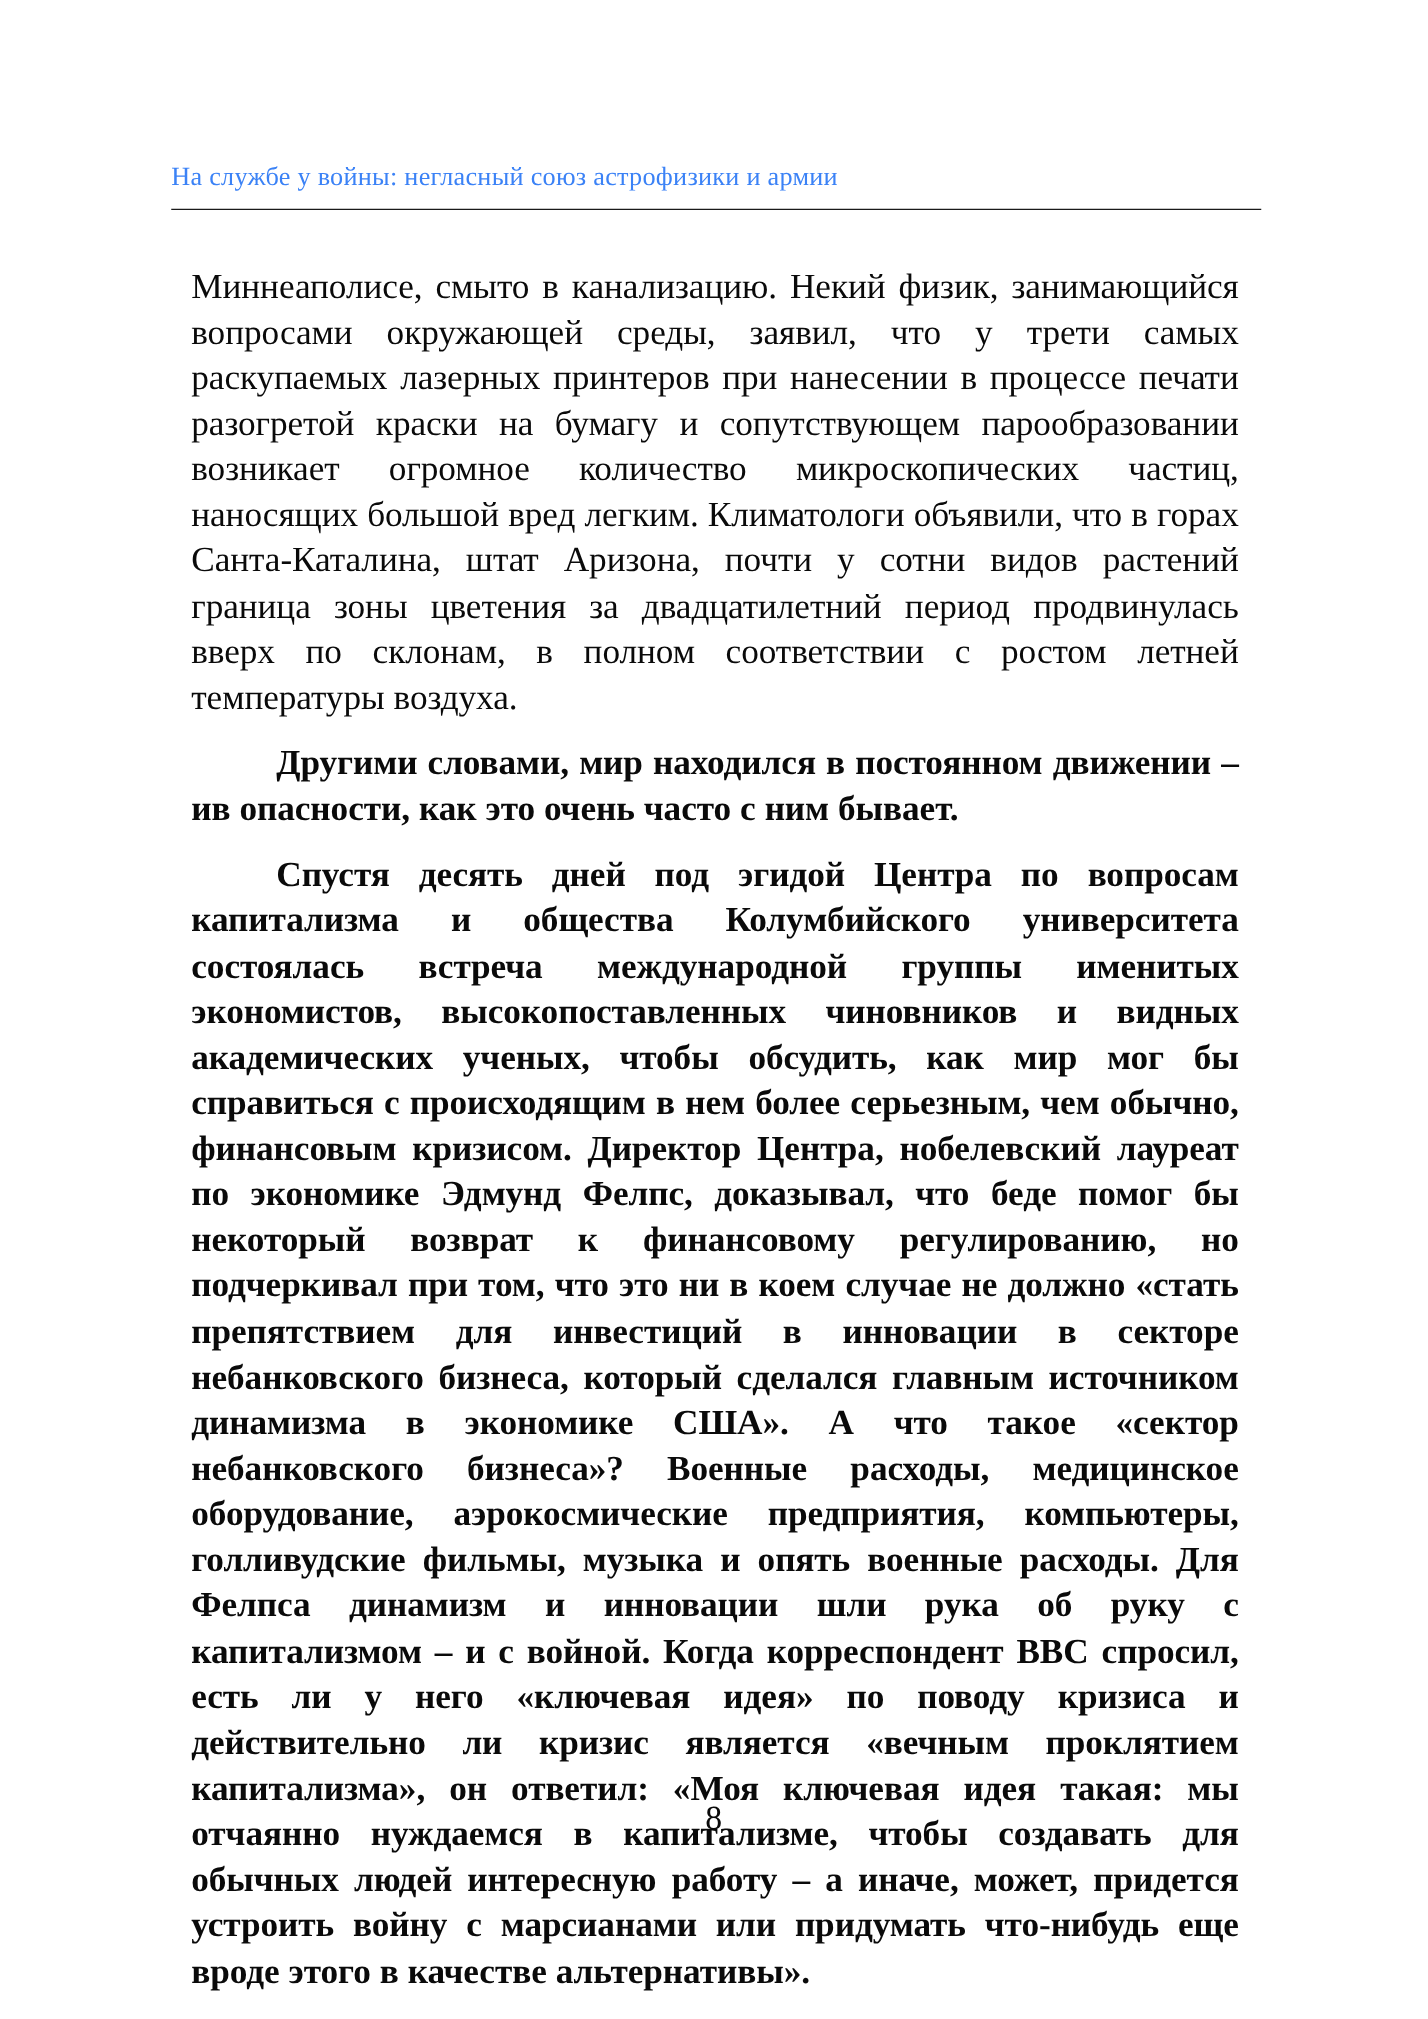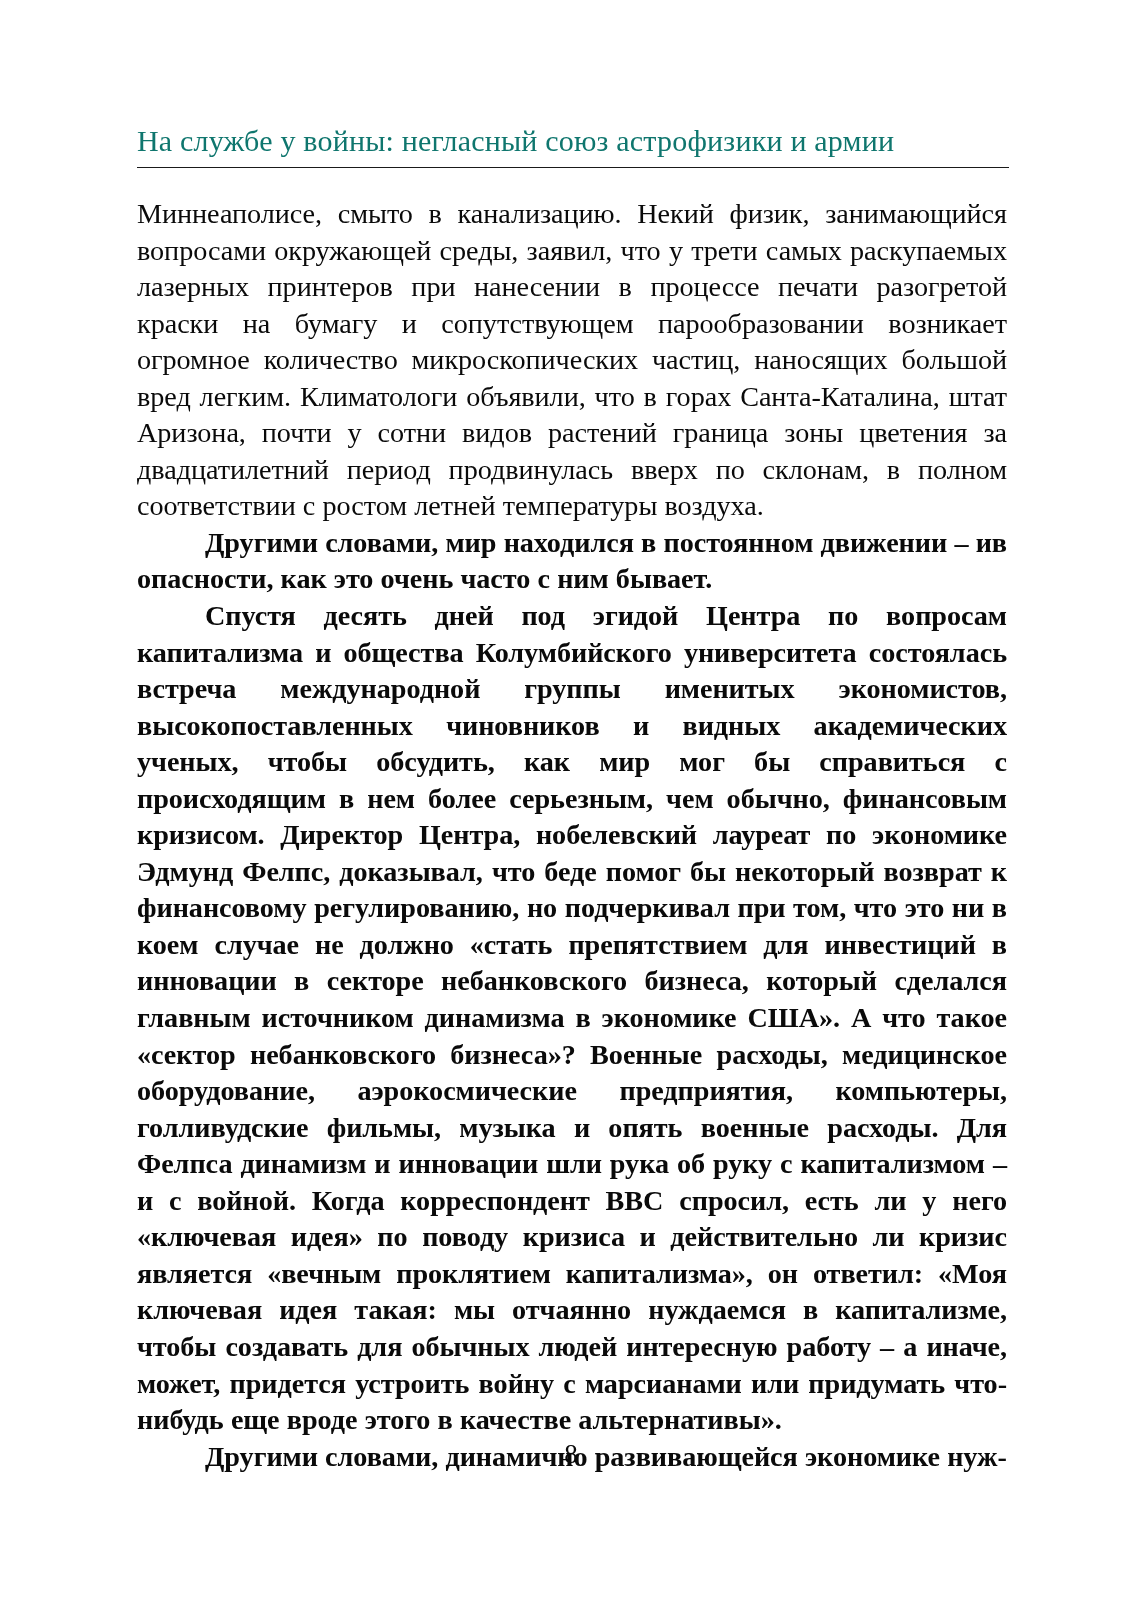--- a/index.html
+++ b/index.html
@@ -26,46 +26,46 @@
 
   
   .running-head {
     position: absolute;
     left: 137px;
     top: 126px;
     width: 872px;
   }
 
   .running-head-text {
-    font-size: 30px;
+    font-size: 21px;
     line-height: 30px;
     letter-spacing: 0.2px;
     white-space: nowrap;
-    color: #0f766e;
+    color: #3b82f6;
   }
 
   .header-rule {
     position: absolute;
     left: 137px;
     top: 167px;
     width: 872px;
     height: 0;
     border-top: 1.6px solid #1a1a1a;
   }
 
   
   .text-block {
     position: absolute;
     left: 137px;
     top: 196px;
     width: 870px;
   }
 
   .para {
-    margin: 0;
+    margin: 16px;
     font-size: 28.2px;
     line-height: 36.55px;
     text-align: justify;
     text-justify: inter-word;
     text-indent: 0;
     letter-spacing: -0.05px;
     word-spacing: 0.2px;
     hyphens: none;
     color: #0a0a0a;
   }

